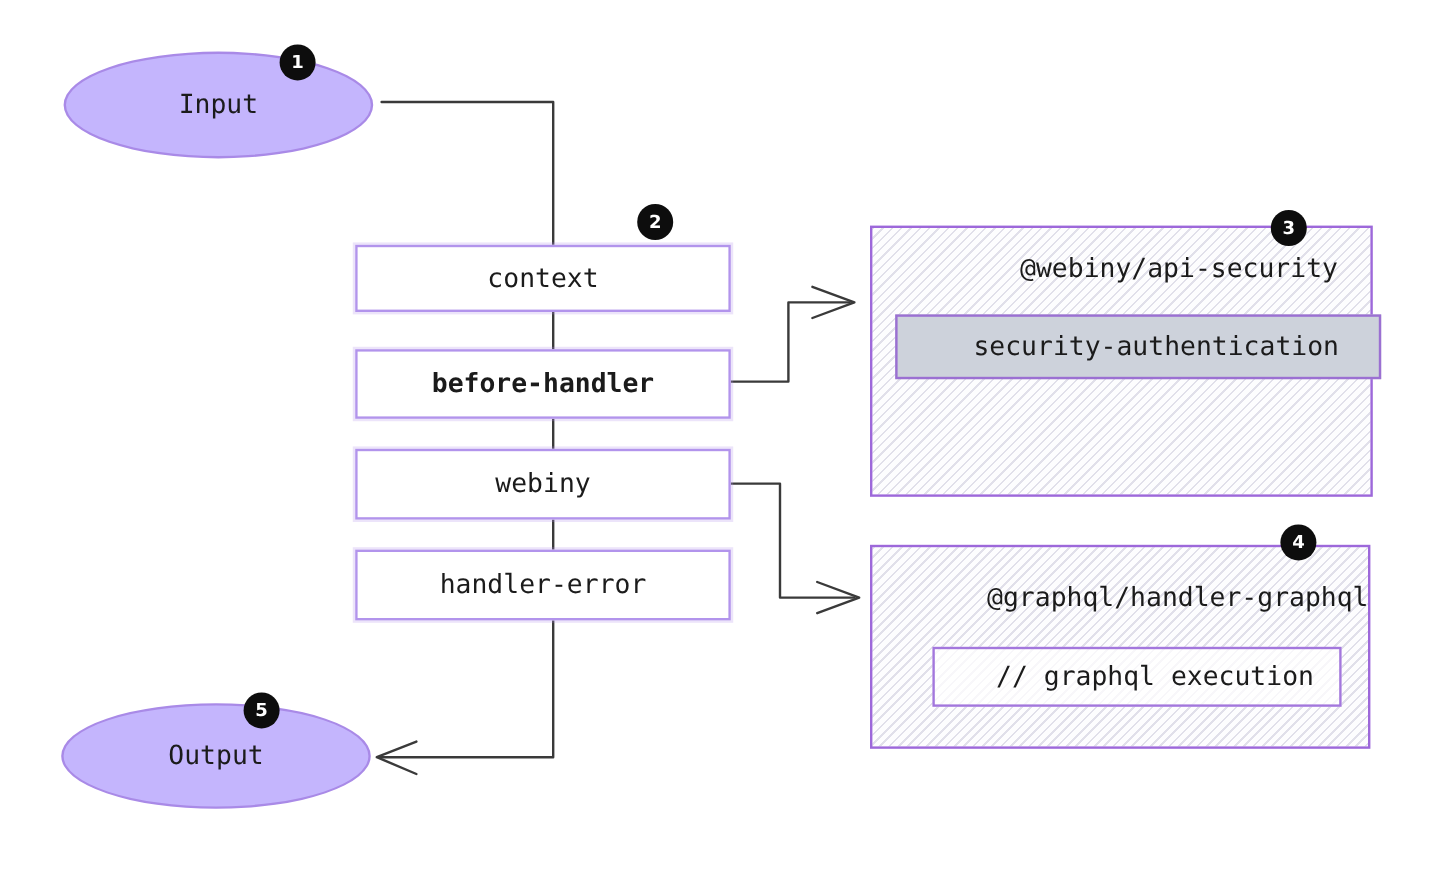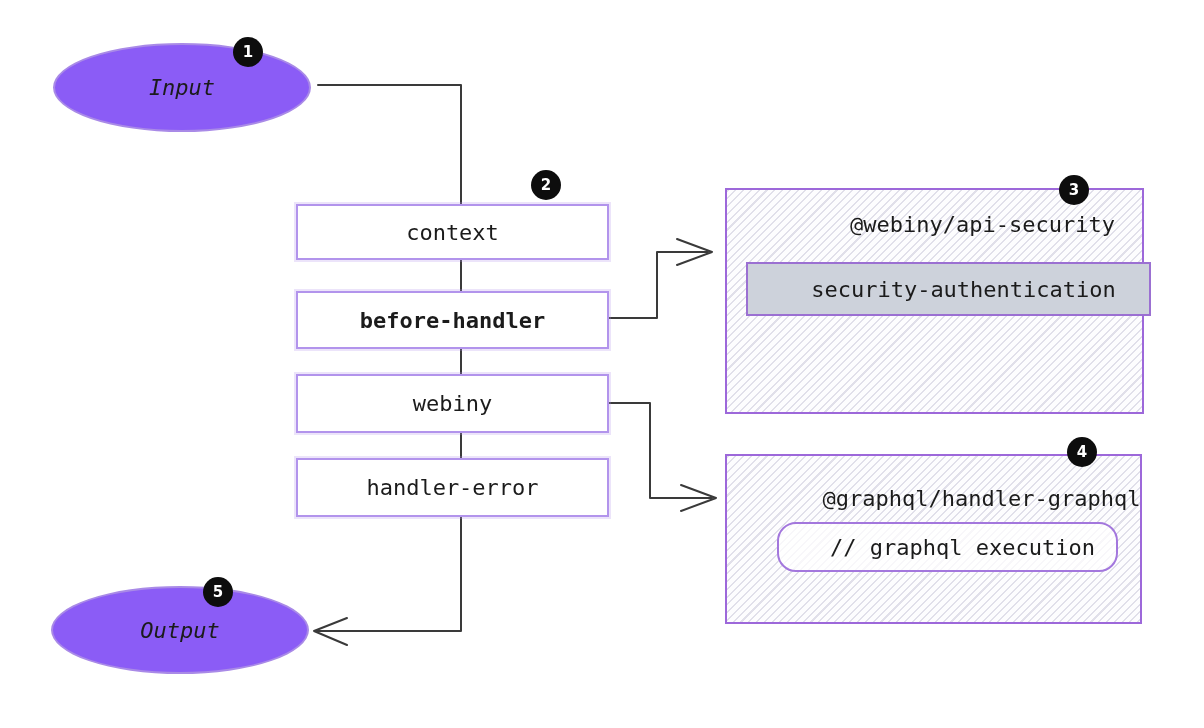--- a/index.html
+++ b/index.html
@@ -26,27 +26,26 @@
     fill: none;
     stroke: #3a3a3a;
     stroke-width: 2;
     stroke-linecap: round;
     stroke-linejoin: round;
   }
   .node-ellipse {
     position: absolute;
     border: 2px solid #a98ae7;
     border-radius: 50%;
-    background: #8b5cf6;
+    background: #c4b5fd;
     display: flex;
     align-items: center;
     justify-content: center;
     font-size: 22px;
     z-index: 2;
-    font-style: italic;
   }
   .flow-box {
     position: absolute;
     border: 2px solid #b294ec;
     box-shadow: 0 0 0 2px rgba(178, 148, 236, 0.25);
     background: #ffffff;
     display: flex;
     align-items: center;
     justify-content: center;
     font-size: 22px;
@@ -158,21 +157,21 @@
     <div class="plugin-item" style="left:19px; top:72px; width:371px; height:50px;">
       <span>security-authentication</span>
     </div>
   </div>
   <div class="badge" style="left:1059px; top:175px;">
     <span>3</span>
   </div>
 
   <div class="panel" style="left:725px; top:454px; width:413px; height:166px;">
     <div class="panel-title" style="top:30px;">@graphql/handler-graphql</div>
-    <div class="plugin-item code" style="left:50px; top:66px; width:307px; height:46px;border-radius:19px;">
+    <div class="plugin-item code" style="left:50px; top:83px; width:307px; height:46px;">
       <span>// graphql execution</span>
     </div>
   </div>
   <div class="badge" style="left:1067px; top:437px;">
     <span>4</span>
   </div>
 
 </div>
 
 </body></html>

